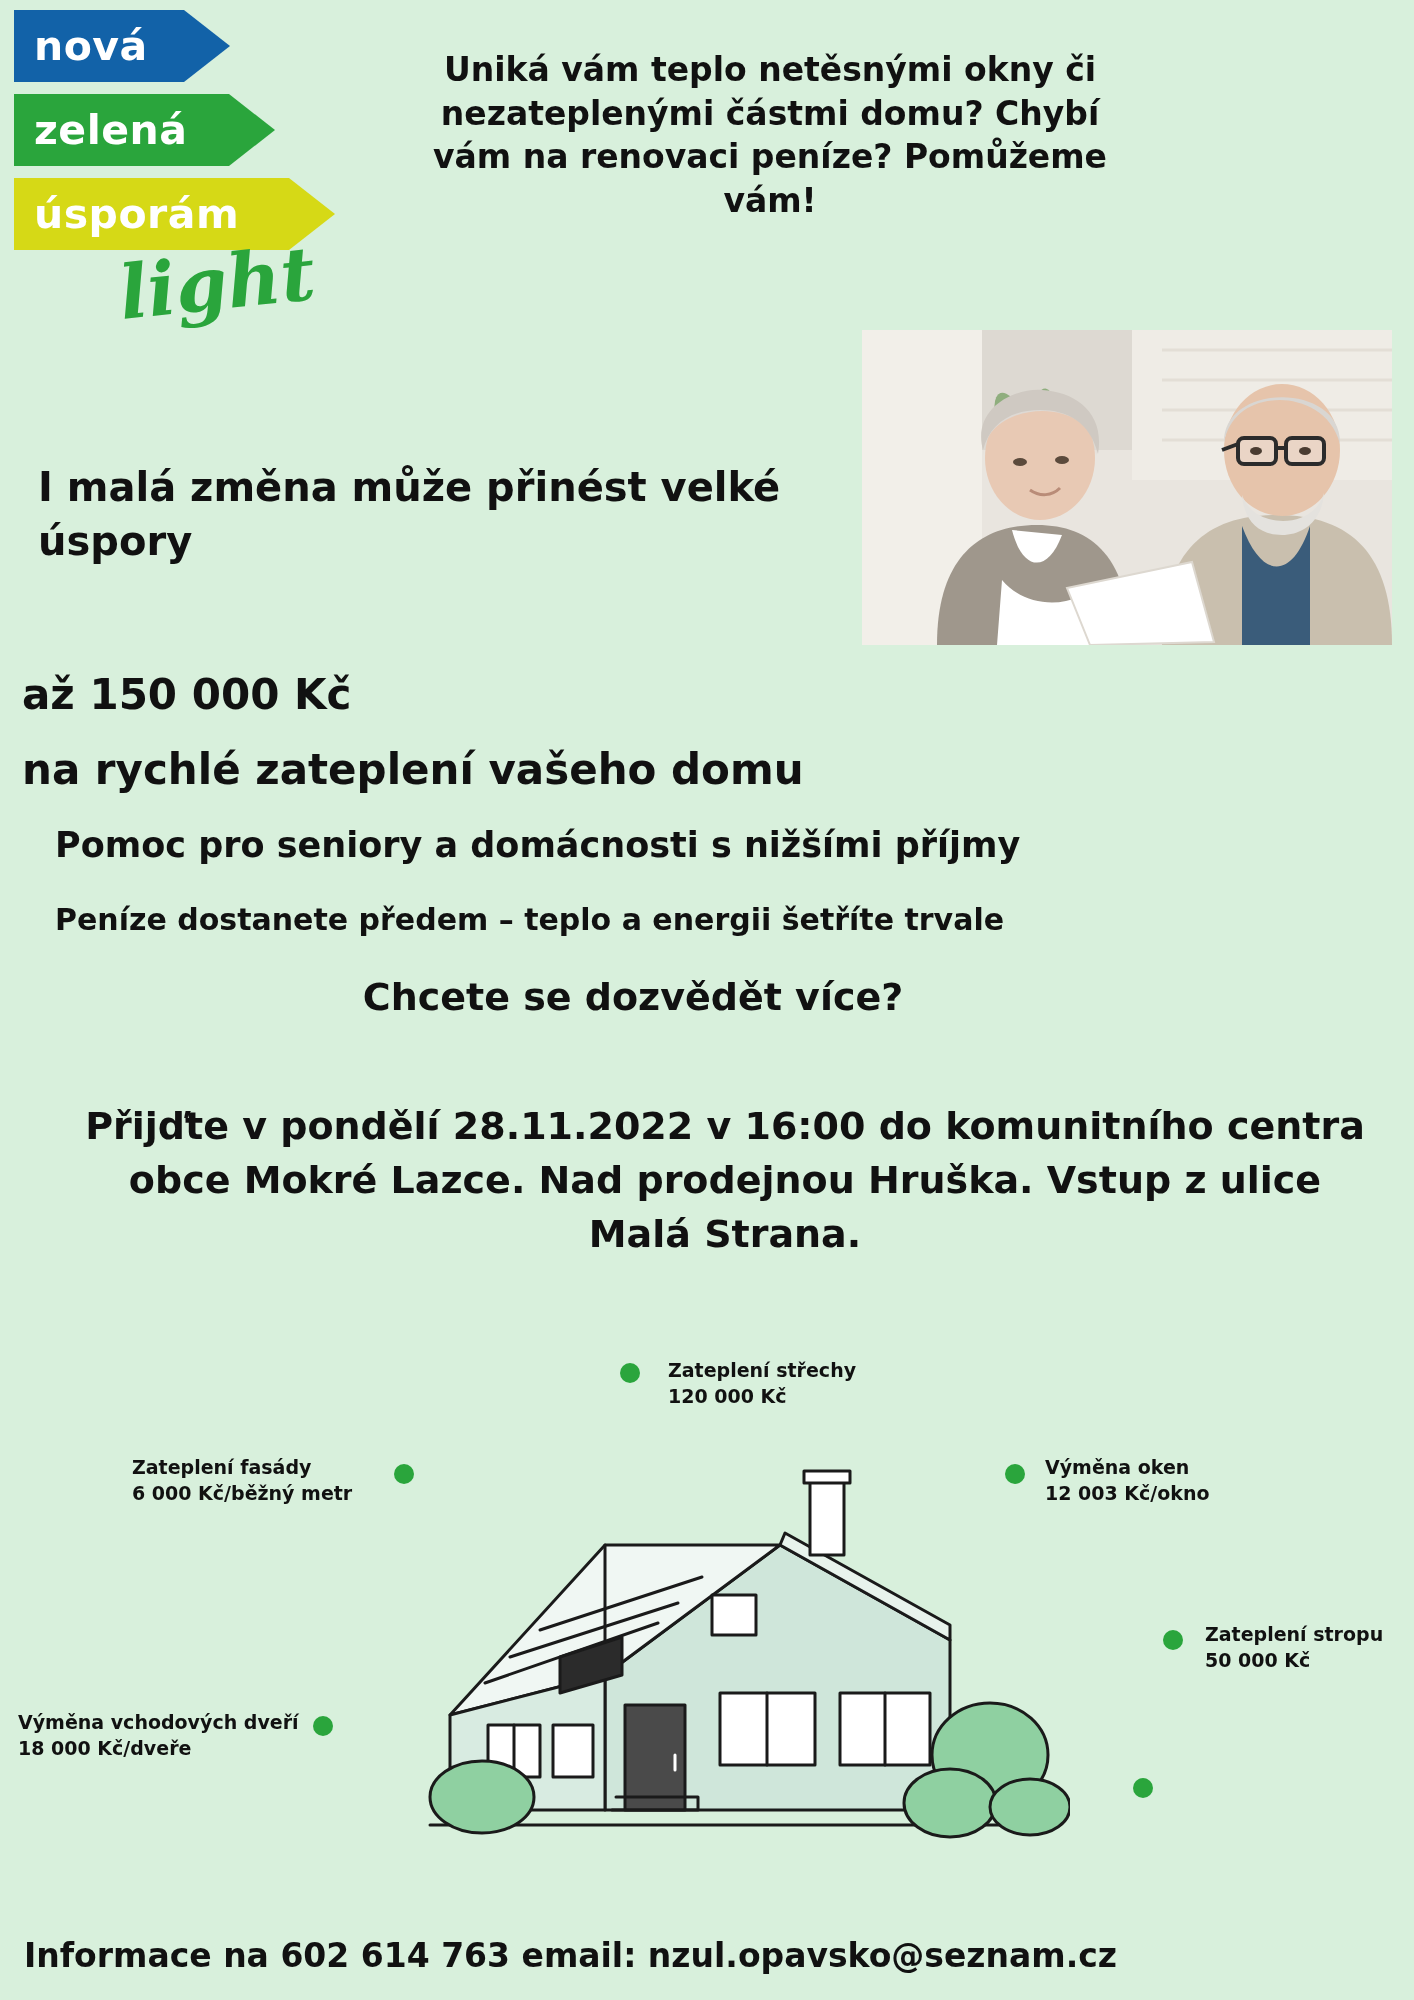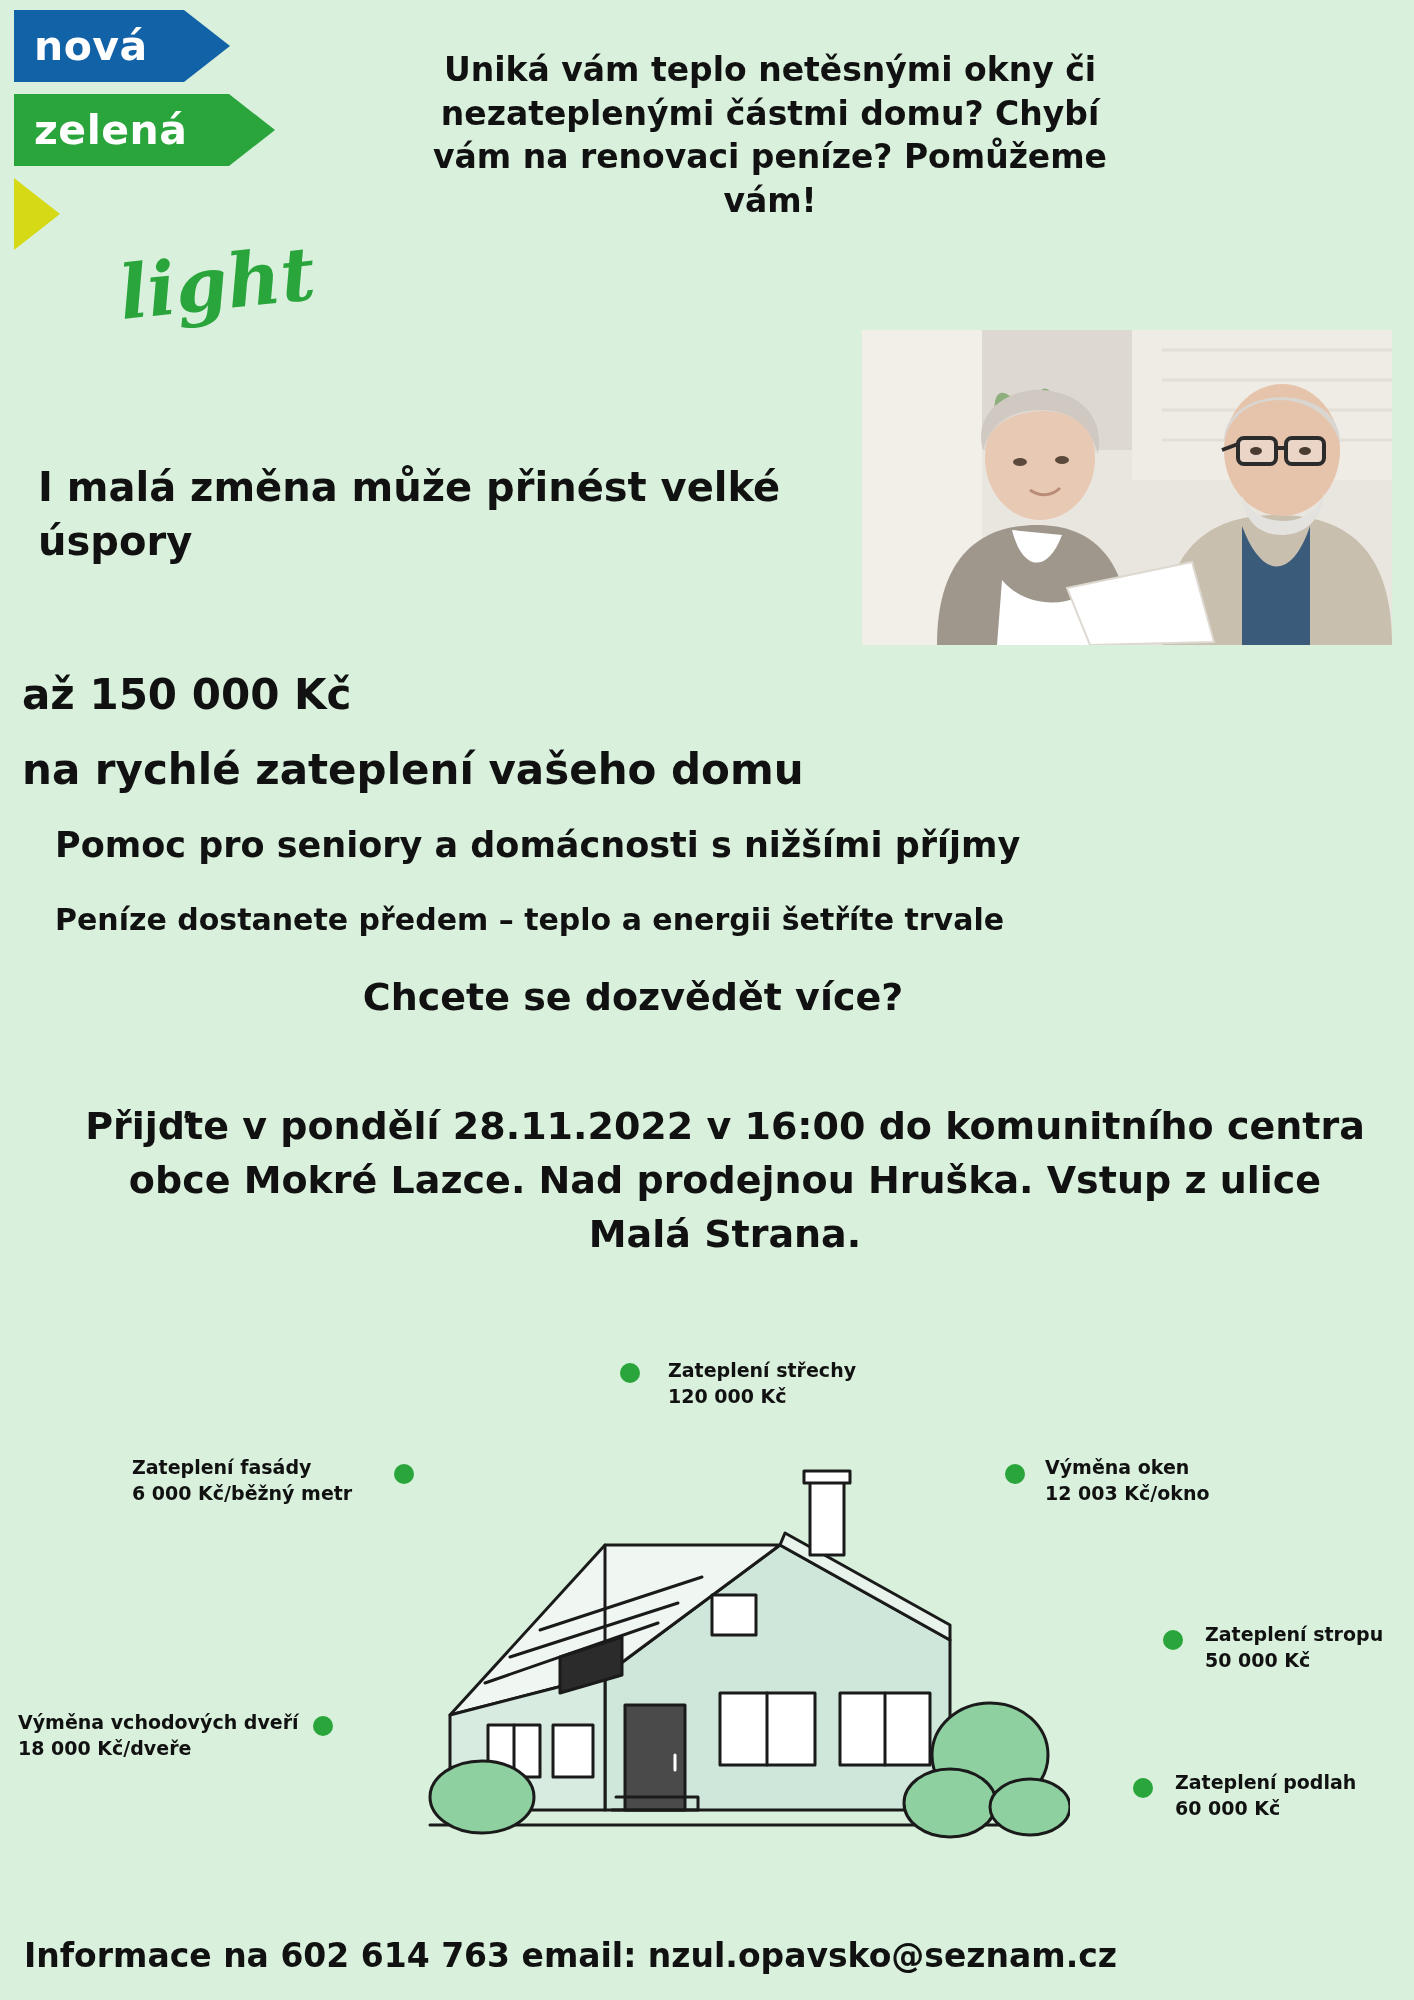--- a/index.html
+++ b/index.html
@@ -204,20 +204,23 @@
       </div>
     <div class="tip"></div>
   </div>
   <div class="logo-arrow arrow2">
     <div class="body">
         <span>zelená</span>
       </div>
     <div class="tip"></div>
   </div>
   <div class="logo-arrow arrow3">
+    <div class="body">
+        <span>úsporám</span>
+      </div>
     <div class="tip"></div>
   </div>
   <div class="logo-light">light</div>
 </div>
 
 <div class="top-headline">Uniká vám teplo netěsnými okny či nezateplenými částmi domu? Chybí vám na renovaci peníze? Pomůžeme vám!</div>
 
 <div class="photo">
   <svg width="530" height="315" viewBox="0 0 530 315" xmlns="http://www.w3.org/2000/svg">
     <defs>
@@ -311,24 +314,20 @@
     <span class="amt">50 000 Kč</span>
   </div>
   <div class="dot" style="left:1163px; top:290px;"></div>
 
   <div class="label" style="left:18px; top:370px; width:300px; text-align:left;">
     <span>Výměna vchodových dveří</span>
     <span class="amt">18 000 Kč/dveře</span>
   </div>
   <div class="dot" style="left:313px; top:376px;"></div>
 
-  <div class="label" style="left:1175px; top:430px; width:230px; text-align:left;">
-    <span>Zateplení podlah</span>
-    <span class="amt">60 000 Kč</span>
-  </div>
   <div class="dot" style="left:1133px; top:438px;"></div>
 
   <div class="house-wrap">
     <svg width="680" height="440" viewBox="0 0 680 440" xmlns="http://www.w3.org/2000/svg">
       <g fill="none" stroke="#1a1a1a" stroke-width="3" stroke-linejoin="round" stroke-linecap="round">
 
         <polygon points="215,250 215,385 560,385 560,215 390,120" fill="#cfe6da"></polygon>
 
         <polygon points="390,120 560,215 560,200 395,108" fill="#e8f3ec"></polygon>
 

